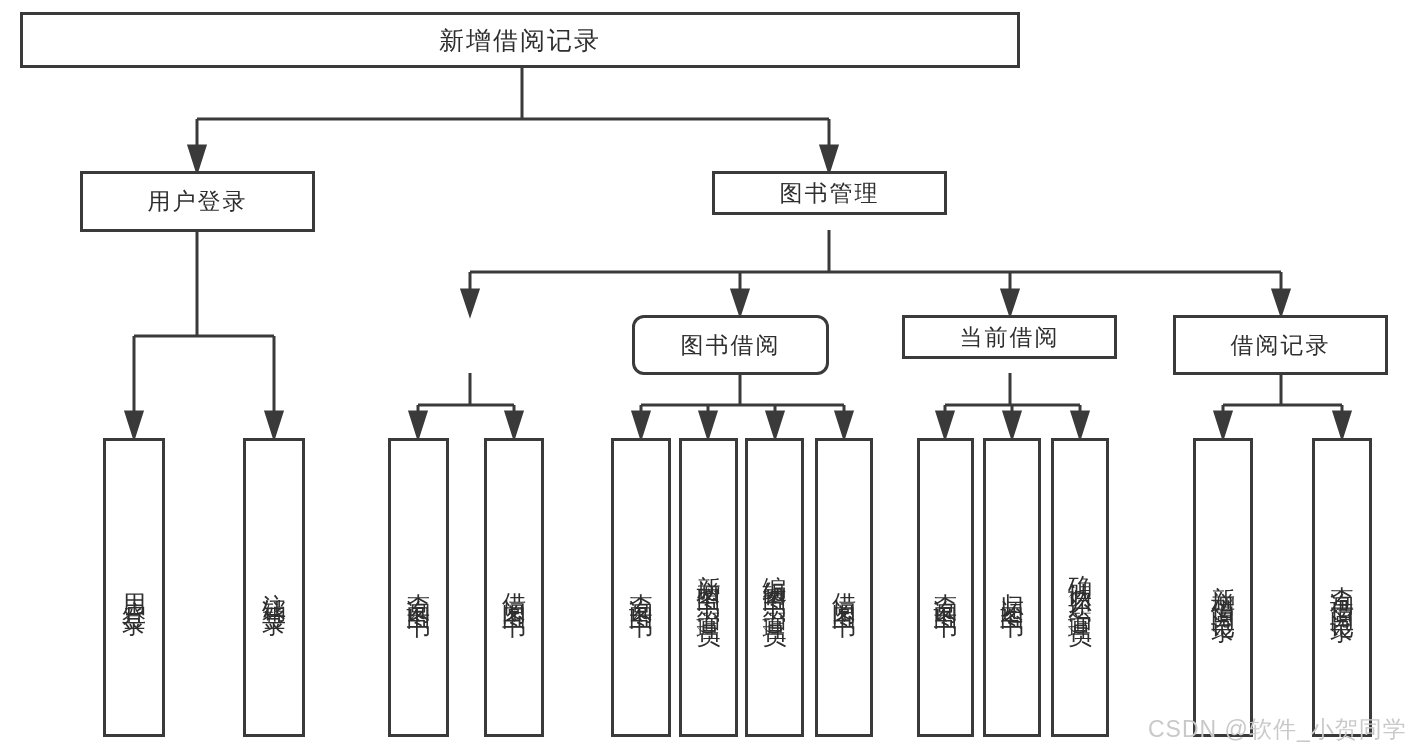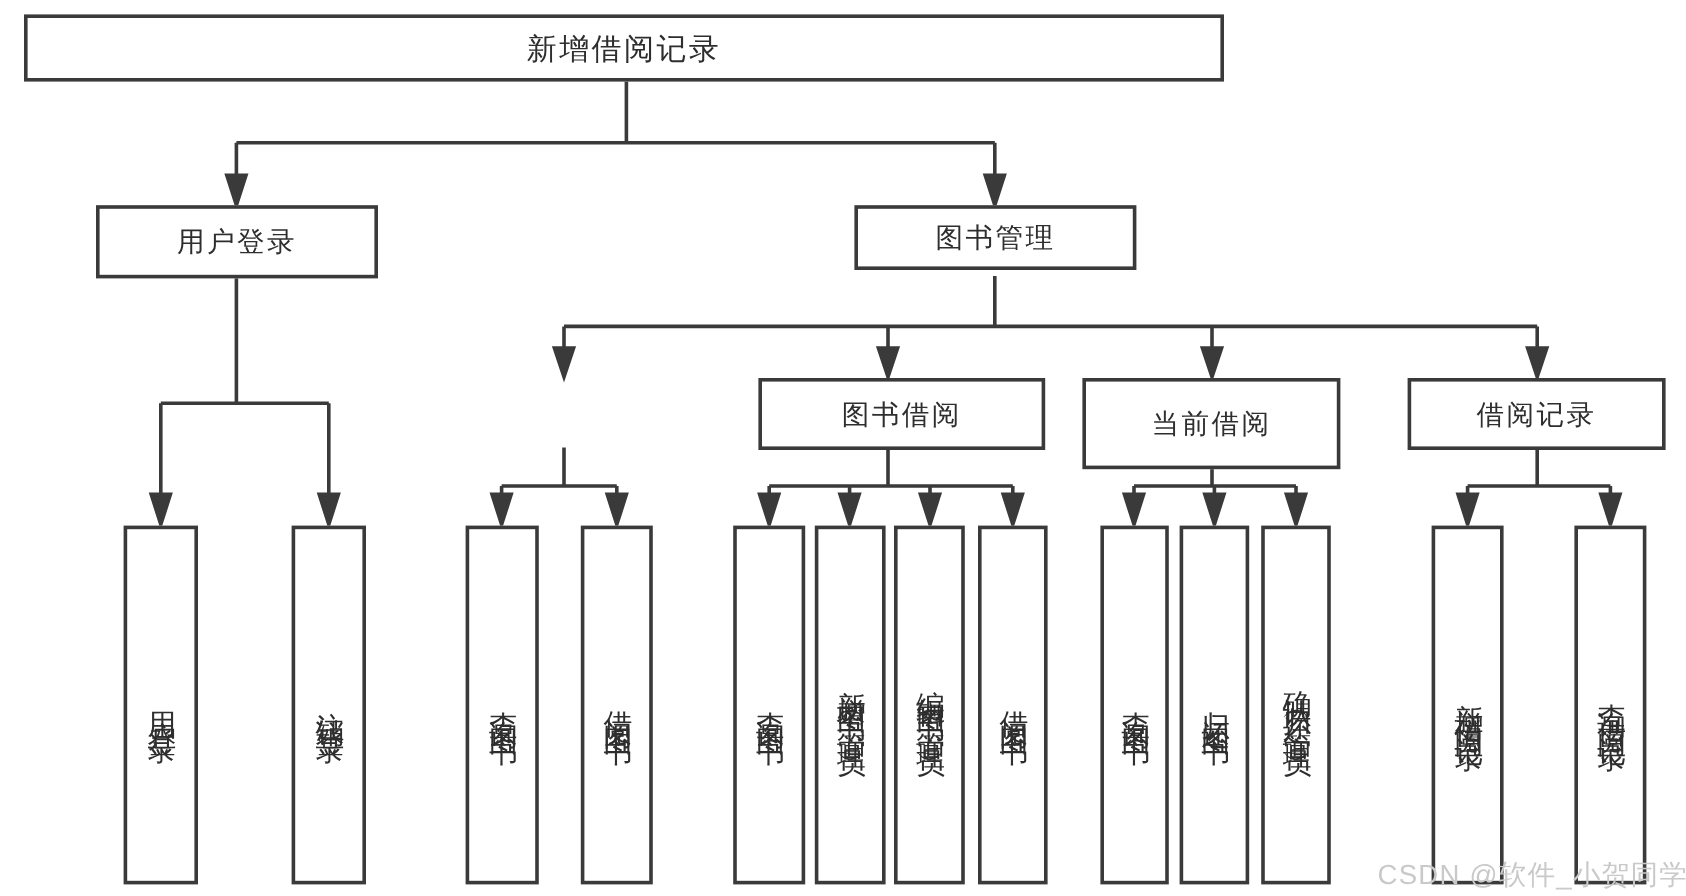--- a/index.html
+++ b/index.html
@@ -121,28 +121,28 @@
     </g>
   </svg>
 
   <div class="node title" style="left:20px; top:12px; width:1000px; height:56px;">
     <span>新增借阅记录</span>
   </div>
 
   <div class="node branch" style="left:80px; top:171px; width:235px; height:61px;">
     <span>用户登录</span>
   </div>
-  <div class="node branch" style="left:712px; top:171px; width:235px; height:54px;">
+  <div class="node branch" style="left:712px; top:171px; width:235px; height:44px;">
     <span>图书管理</span>
   </div>
 
-  <div class="node branch" style="left:632px; top:315px; width:239px; height:60px;">
+  <div class="node branch" style="left:632px; top:315px; width:197px; height:60px;border-radius:12px;">
     <span>图书借阅</span>
   </div>
-  <div class="node branch" style="left:902px; top:315px; width:215px; height:76px;text-align:center;">
+  <div class="node branch" style="left:902px; top:315px; width:215px; height:44px;text-align:center;">
     <span>当前借阅</span>
   </div>
   <div class="node branch" style="left:1173px; top:315px; width:215px; height:60px;align-items:center;">
     <span>借阅记录</span>
   </div>
 
   <div class="node leaf" style="left:103px; top:438px; width:62px; height:299px;">
     <span class="vtext">用户登录</span>
   </div>
   <div class="node leaf" style="left:243px; top:438px; width:62px; height:299px;">

